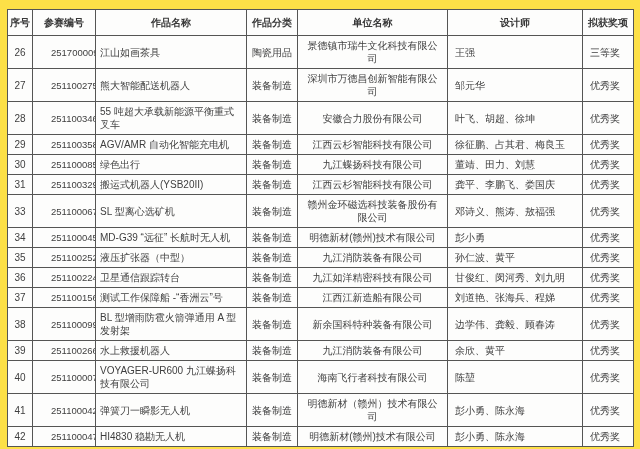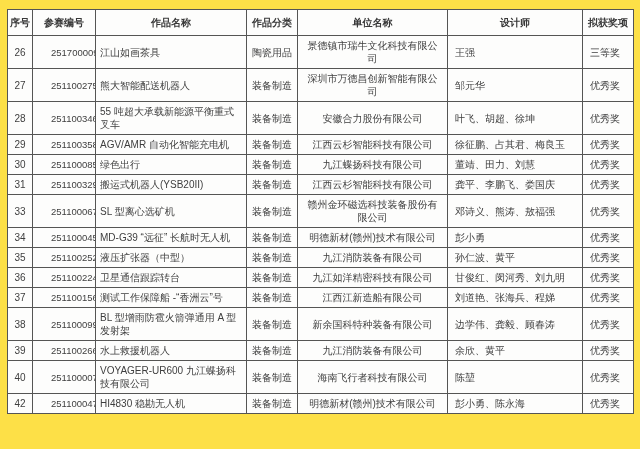--- a/index.html
+++ b/index.html
@@ -204,20 +204,29 @@
   <tr>
     <td class="c-no">40</td>
     <td class="c-entry">251100007</td>
     <td class="c-work">VOYAGER-UR600 九江蝶扬科技有限公司</td>
     <td class="c-cat">装备制造</td>
     <td class="c-org">海南飞行者科技有限公司</td>
     <td class="c-des">陈堃</td>
     <td class="c-award">优秀奖</td>
   </tr>
 
+  <tr>
+    <td class="c-no">41</td>
+    <td class="c-entry">251100042</td>
+    <td class="c-work">弹簧刀一瞬影无人机</td>
+    <td class="c-cat">装备制造</td>
+    <td class="c-org">明德新材（赣州）技术有限公司</td>
+    <td class="c-des">彭小勇、陈永海</td>
+    <td class="c-award">优秀奖</td>
+  </tr>
 
   <tr>
     <td class="c-no">42</td>
     <td class="c-entry">251100047</td>
     <td class="c-work">HI4830 稳勘无人机</td>
     <td class="c-cat">装备制造</td>
     <td class="c-org">明德新材(赣州)技术有限公司</td>
     <td class="c-des">彭小勇、陈永海</td>
     <td class="c-award">优秀奖</td>
   </tr>

